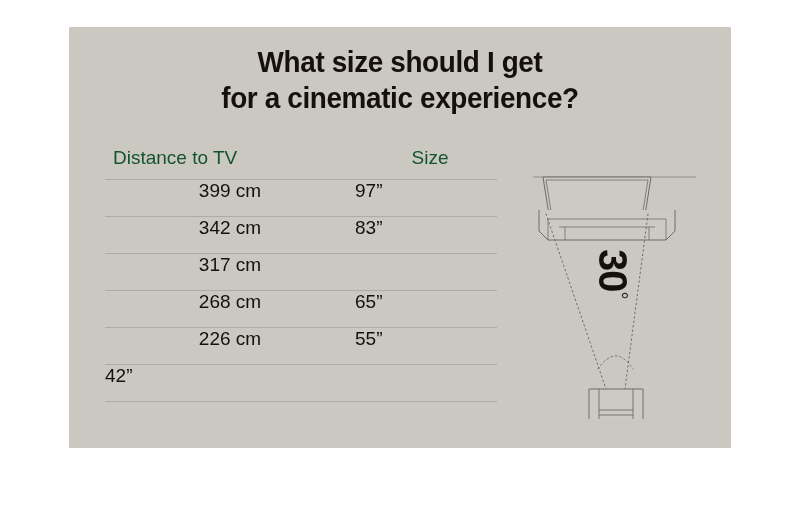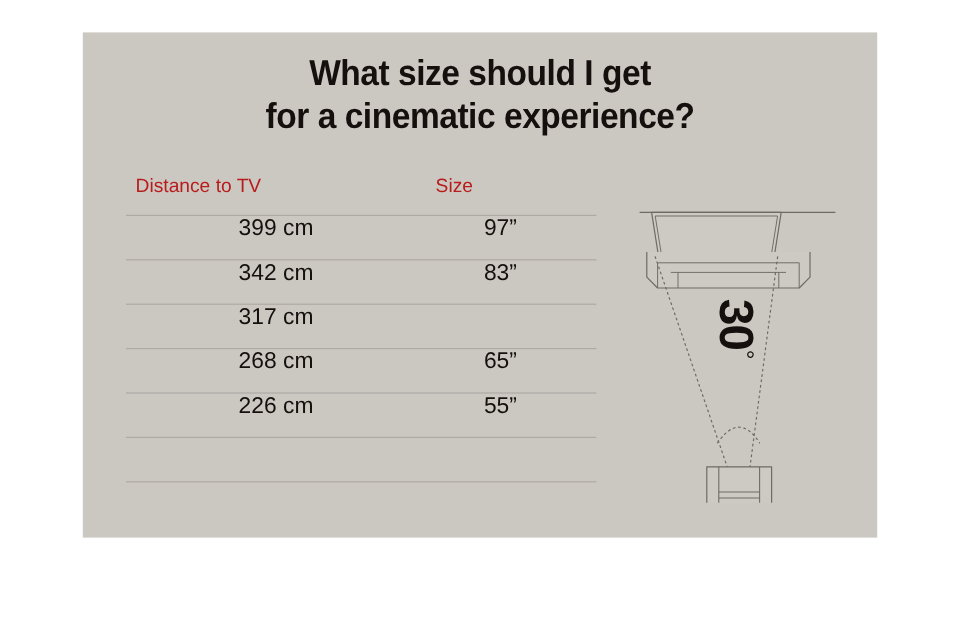--- a/index.html
+++ b/index.html
@@ -71,38 +71,38 @@
     font-size: 19px;
     color: #15100e;
     text-align: center;
     padding-right: 0;
     font-family: "Liberation Sans", sans-serif;
   }
   .cell-size {
     flex: 1 1 auto;
     font-size: 19px;
     color: #15100e;
-    text-align: center;
+    text-align: left;
     padding-right: 18px;
     font-family: "Liberation Sans", sans-serif;
   }
   .trow.header .cell-distance {
     text-align: left;
     padding-left: 8px;
   }
   .trow.header .cell-size {
-    text-align: left;
+    text-align: center;
     padding-left: 0;
     padding-right: 0;
     flex: 1 1 auto;
   }
   .trow.header .cell-distance,
   .trow.header .cell-size {
-    font-size: 16px;
-    color: #b91c1c;
+    font-size: 19px;
+    color: #14532d;
   }
 
   
   #diagram {
     position: absolute;
     left: 448px;
     top: 112px;
     width: 200px;
     height: 280px;
   }
@@ -162,20 +162,21 @@
         <div class="cell-distance">268 cm</div>
         <div class="cell-size">65”</div>
       </div>
 
       <div class="trow">
         <div class="cell-distance">226 cm</div>
         <div class="cell-size">55”</div>
       </div>
 
       <div class="trow">
+        <div class="cell-size">42”</div>
       </div>
 
     </div>
 
     <div id="diagram">
 
       <svg width="200" height="280" viewBox="0 0 200 280">
 
         <g fill="none" stroke="#6e6a64" stroke-width="1" stroke-linejoin="round">
 

